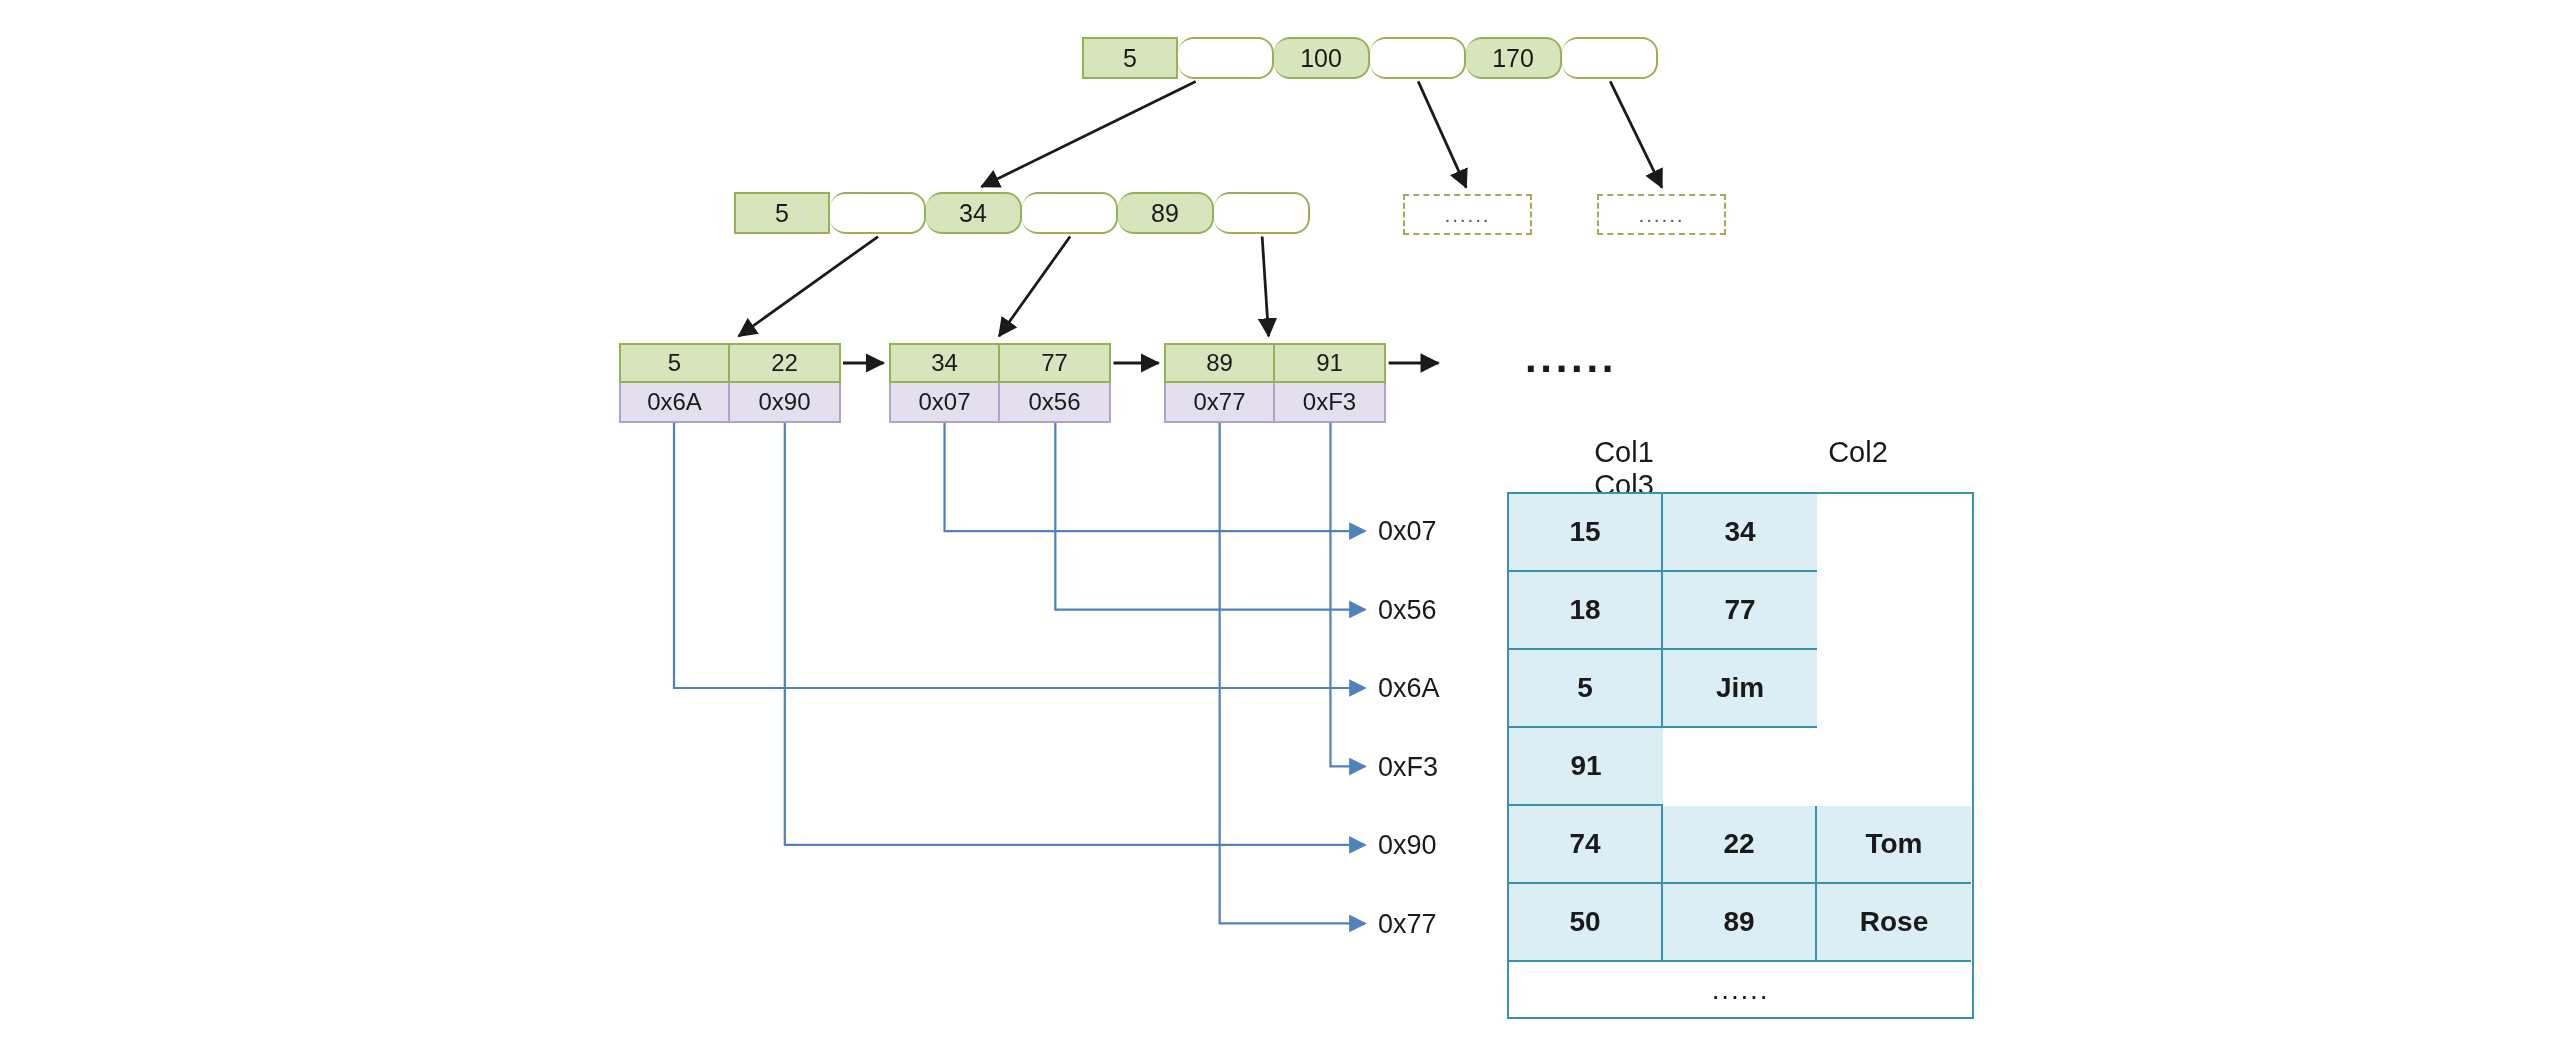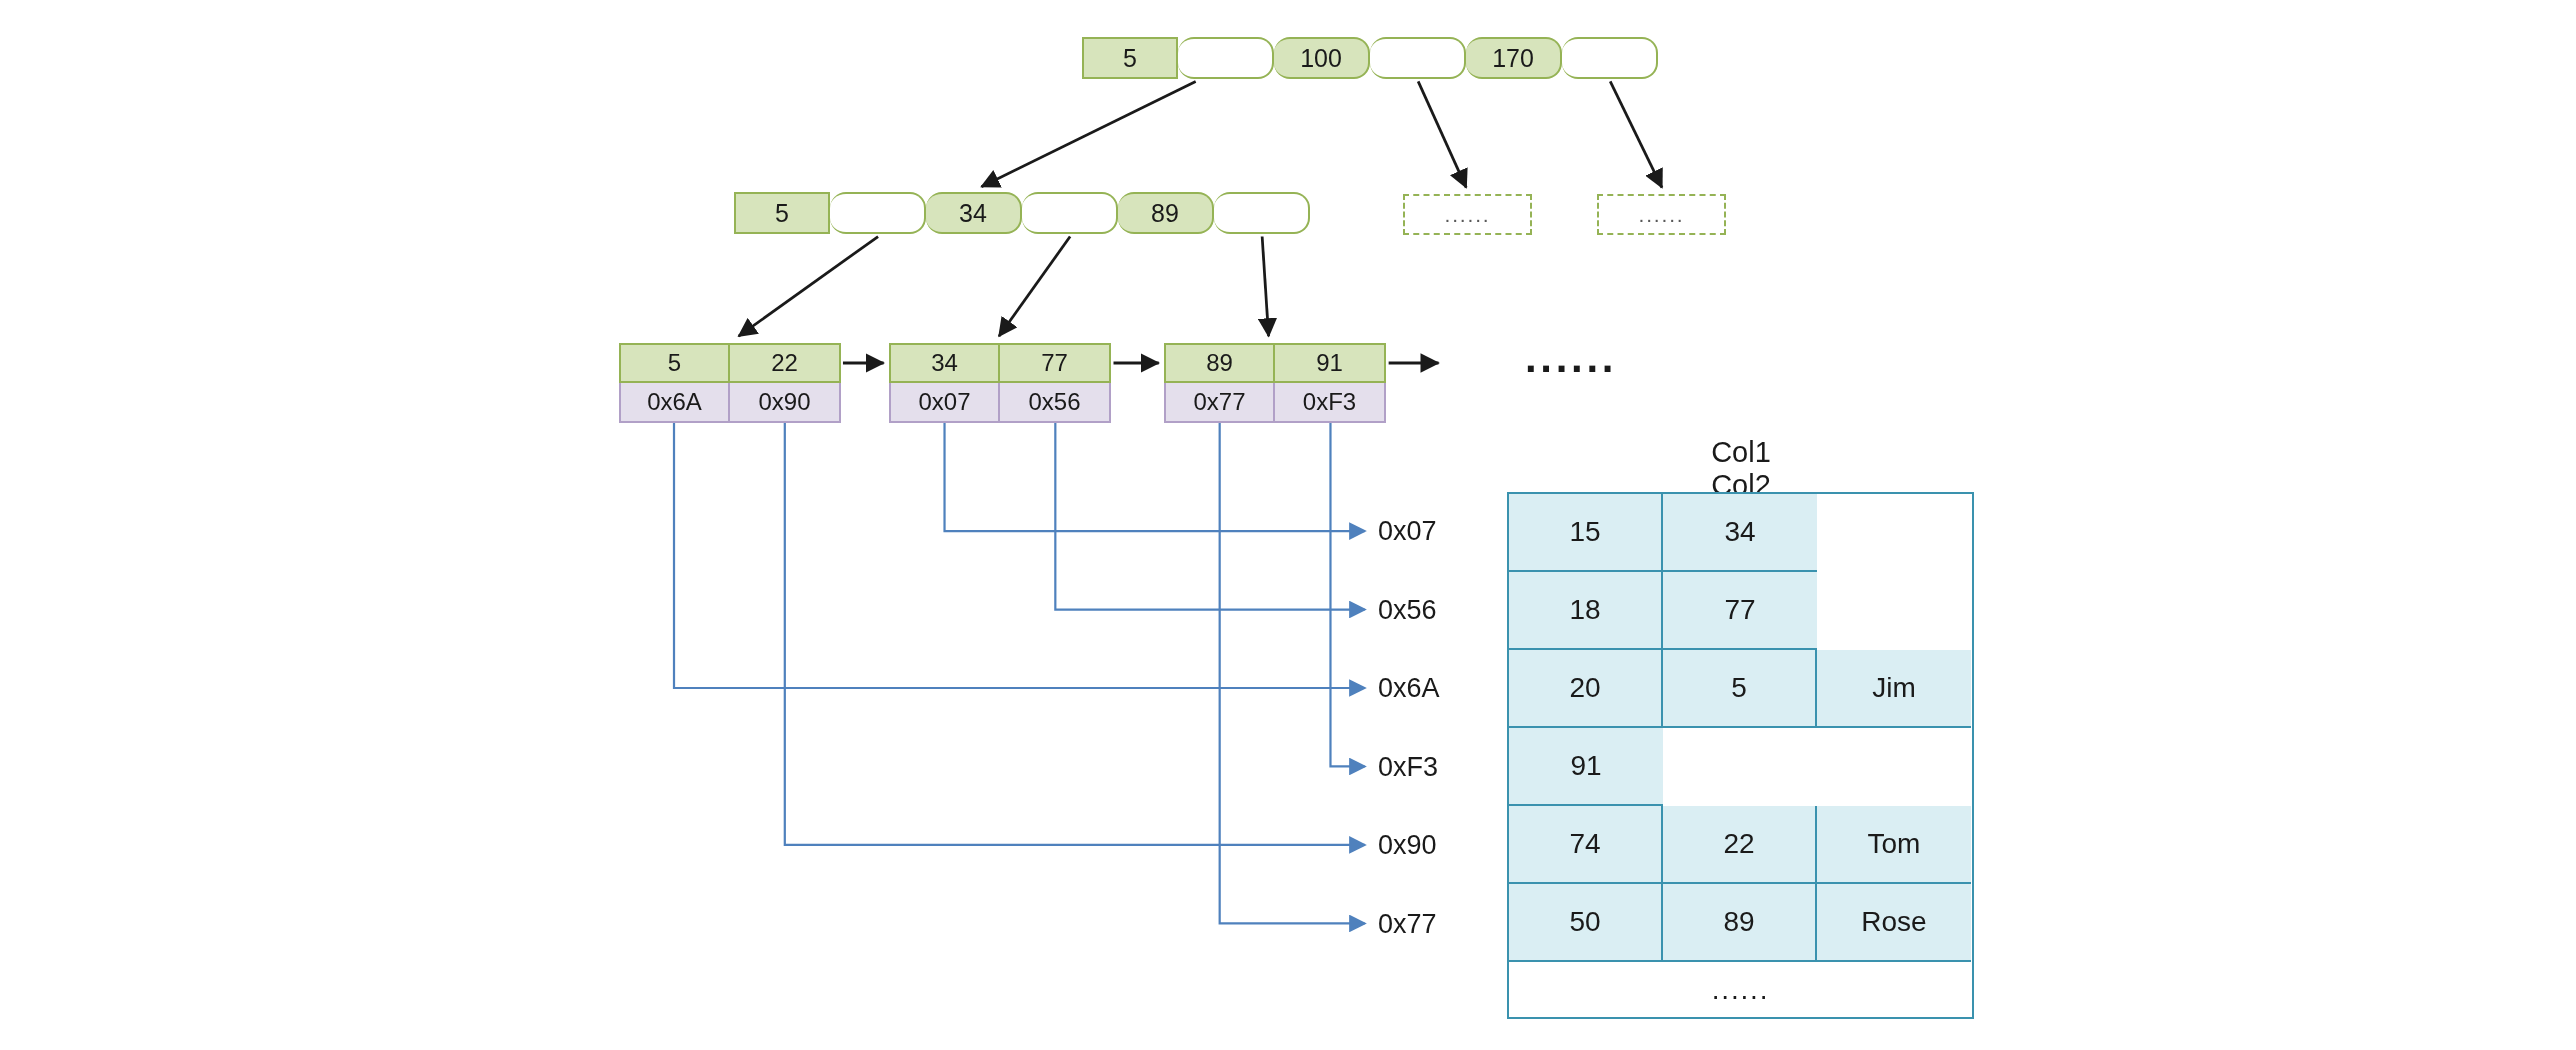--- a/index.html
+++ b/index.html
@@ -45,30 +45,30 @@
   }
 
   
   .addr-label{
     position:absolute;left:1378px;width:102px;height:33px;
     font-size:27px;display:flex;align-items:center;
   }
 
   
   .thead{
-    position:absolute;display:grid;grid-template-columns:repeat(1,1fr);
+    position:absolute;display:grid;grid-template-columns:repeat(2,1fr);
     text-align:center;font-size:29px;
   }
   .thead span{display:block;}
   .tbl{position:absolute;border:2.8px solid #3a92ae;background:#ffffff;}
   .trow{display:flex;}
   .tcell{
     box-sizing:border-box;width:154px;height:78px;background:#daeef3;
     border-right:2.8px solid #3a92ae;border-bottom:2.8px solid #3a92ae;
-    display:flex;align-items:center;justify-content:center;font-size:28px;
+    display:flex;align-items:center;justify-content:center;font-size:28px;font-weight:bold;
   }
   .tcell:last-child{border-right:none;}
   .tellipsis{
     height:55px;display:flex;align-items:center;justify-content:center;
     font-size:28px;background:#ffffff;letter-spacing:1.8px;
   }
 </style>
 </head>
 <body>
 
@@ -175,21 +175,20 @@
   <div class="tbl" style="left:1507px;top:492px;width:463px;">
     <div class="trow">
       <div class="tcell">15</div>
       <div class="tcell">34</div>
     </div>
     <div class="trow">
       <div class="tcell">18</div>
       <div class="tcell">77</div>
     </div>
     <div class="trow">
-      <div class="tcell">20</div>
       <div class="tcell">5</div>
       <div class="tcell">Jim</div>
     </div>
     <div class="trow">
       <div class="tcell">91</div>
     </div>
     <div class="trow">
       <div class="tcell">74</div>
       <div class="tcell">22</div>
       <div class="tcell">Tom</div>

